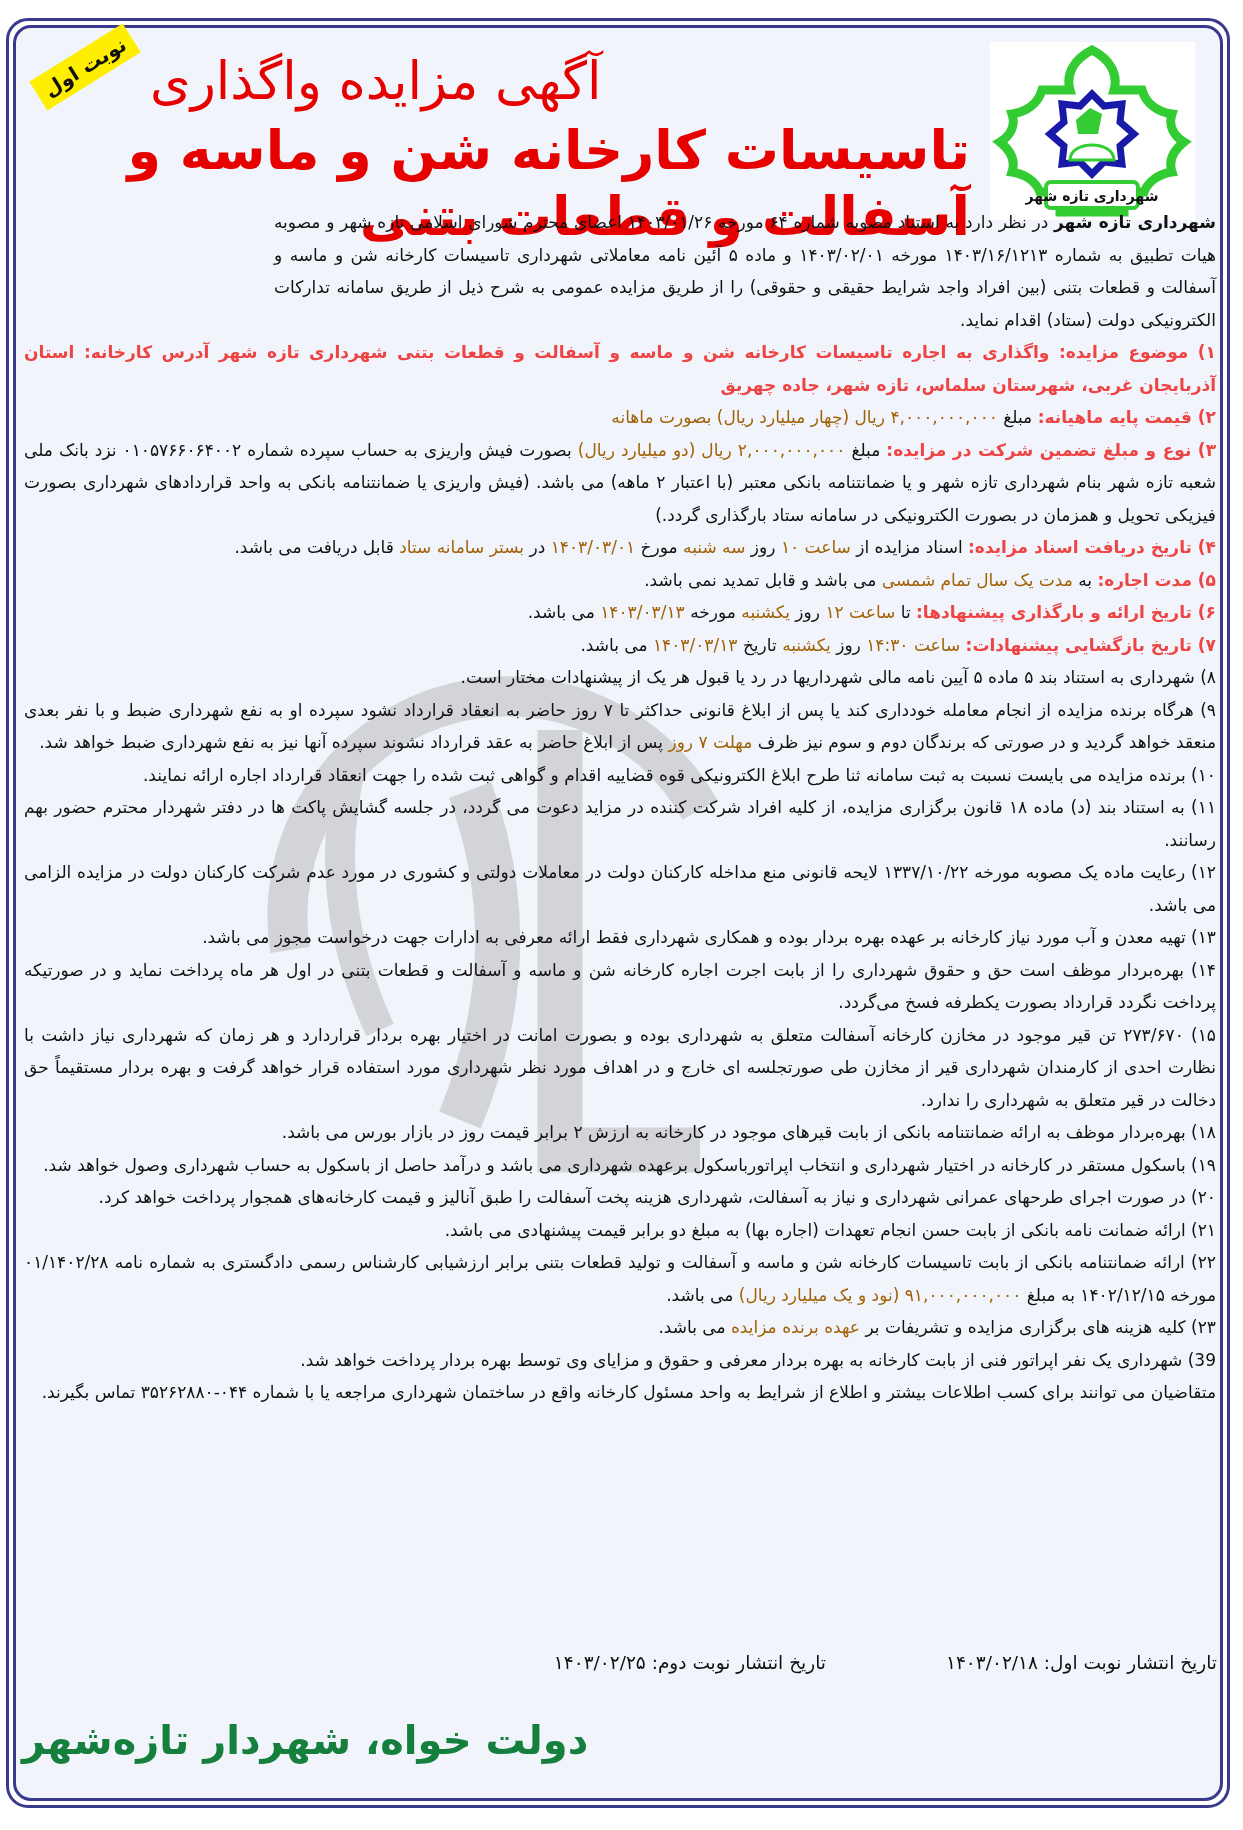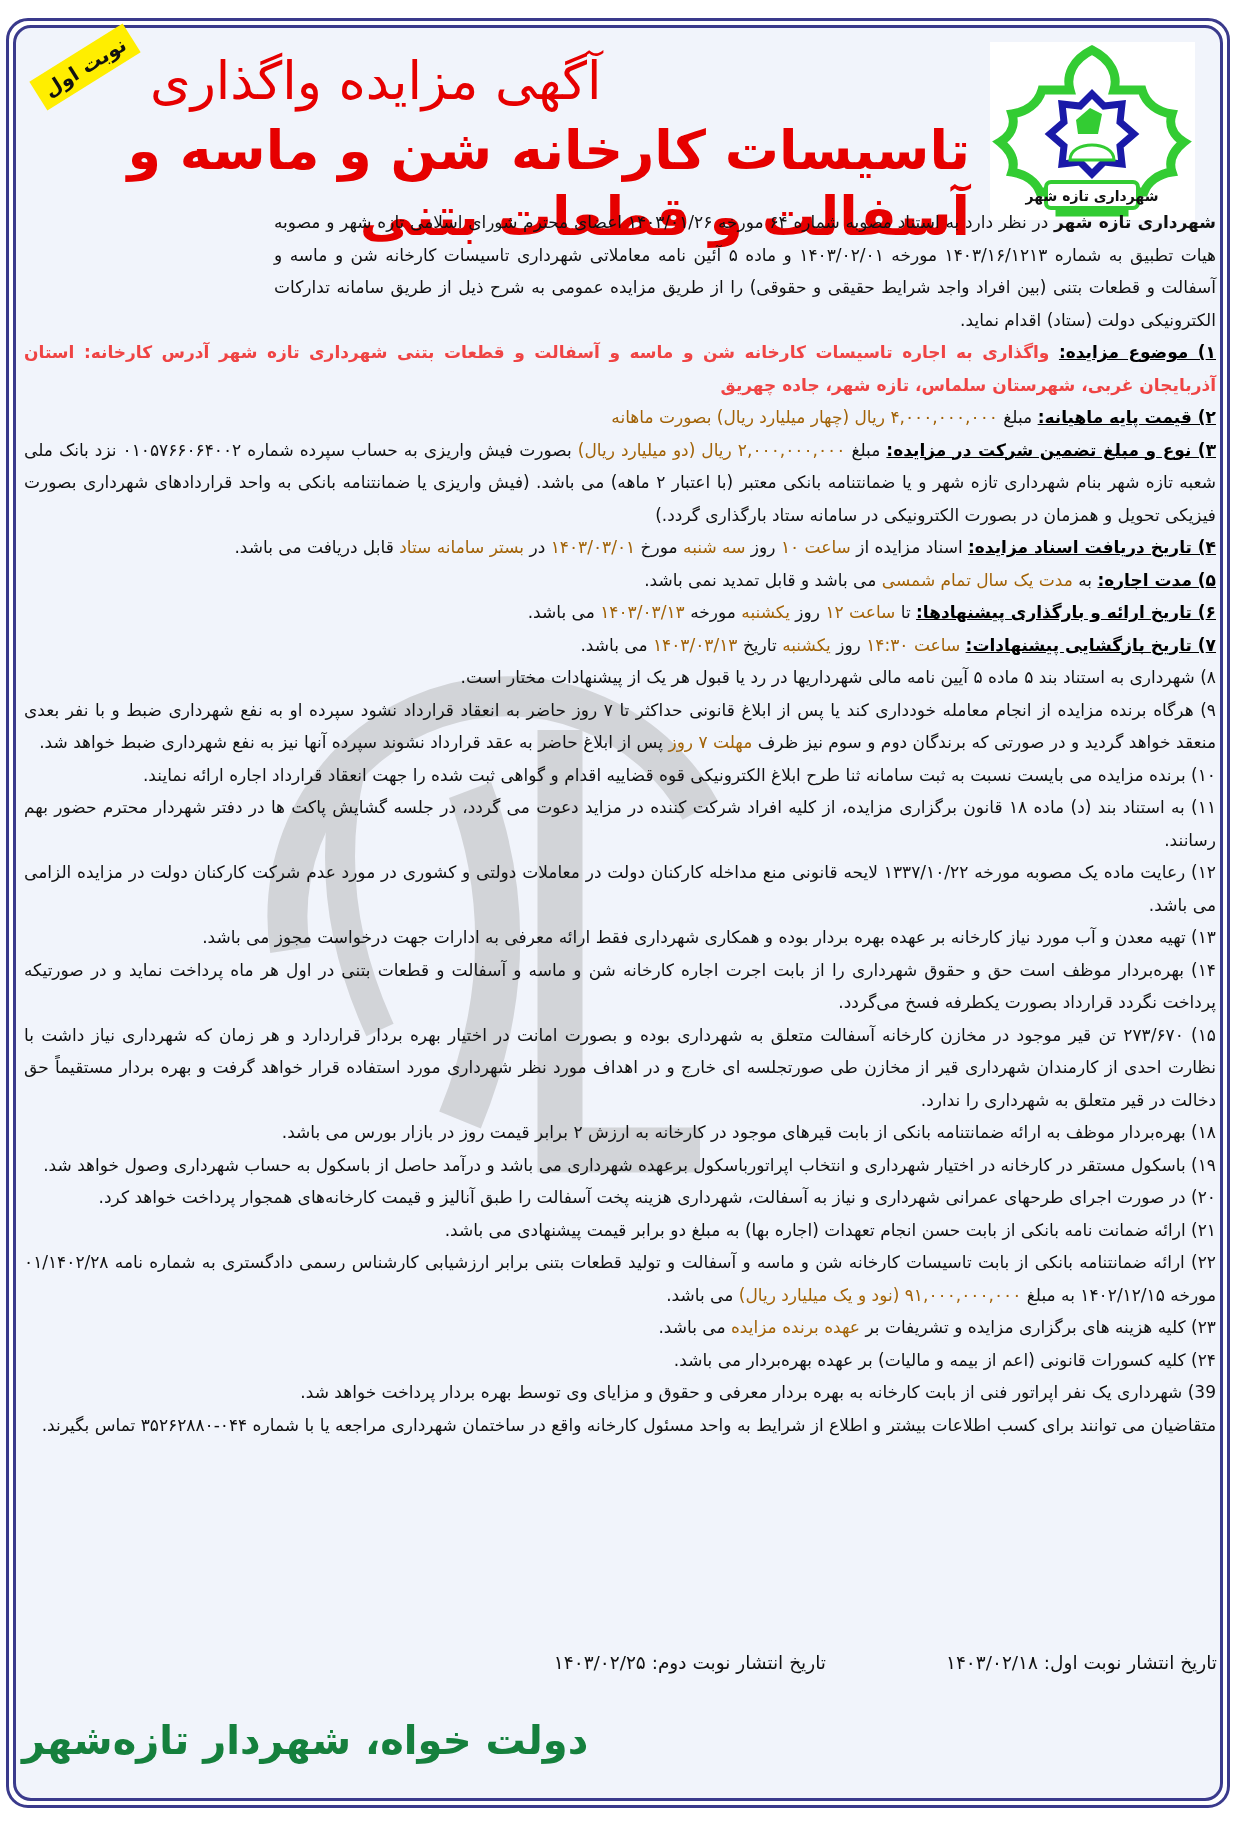--- a/index.html
+++ b/index.html
@@ -34,21 +34,21 @@
   .title2 {
     position:absolute; left:20px; top:118px; width:950px; 
     color:#e60000; font-weight:bold; font-size:54px; direction:rtl; line-height:66px;
   }
   .body {
     position:absolute; left:24px; top:206px; width:1192px;
     direction:rtl; text-align:justify; font-family:"DejaVu Sans", sans-serif;
     font-size:17px; line-height:32.5px; color:#111;
   }
   .para { margin:0; }
-  .lbl { color:#000000; font-weight:bold;text-decoration:underline; }
+  .lbl { color:#ef4444; font-weight:bold; }
   .red { color:#a16207; }
   .redb { color:#ef4444; font-weight:bold; }
   .bold { font-weight:bold; }
   .dates {
     position:absolute; top:1652px; right:26px; width:1000px; direction:rtl;
     font-size:18.5px; color:#111; display:flex; gap:120px;
   }
   .signature {
     position:absolute; left:22px; top:1715px; color:#15803d; font-weight:bold;
     font-size:40px; direction:rtl; line-height:50px;
@@ -133,21 +133,20 @@
   <p class="para">۲۱) ارائه ضمانت نامه بانکی از بابت حسن انجام تعهدات (اجاره بها) به مبلغ دو برابر قیمت پیشنهادی می باشد.</p>
 
   <p class="para">
     <span>۲۲) ارائه ضمانتنامه بانکی از بابت تاسیسات کارخانه شن و ماسه و آسفالت و تولید قطعات بتنی برابر ارزشیابی کارشناس رسمی دادگستری به شماره نامه ۰۱/۱۴۰۲/۲۸ مورخه ۱۴۰۲/۱۲/۱۵ به مبلغ </span><span class="red">۹۱,۰۰۰,۰۰۰,۰۰۰ (نود و یک میلیارد ریال)</span><span> می باشد.</span>
   </p>
 
   <p class="para">
     <span>۲۳) کلیه هزینه های برگزاری مزایده و تشریفات بر </span><span class="red">عهده برنده مزایده</span><span> می باشد.</span>
   </p>
 
-  <p class="para">۲۴) کلیه کسورات قانونی (اعم از بیمه و مالیات) بر عهده بهره‌بردار می باشد.</p>
   <p class="para">39) شهرداری یک نفر اپراتور فنی از بابت کارخانه به بهره بردار معرفی و حقوق و مزایای وی توسط بهره بردار پرداخت خواهد شد.</p>
   <p class="para">متقاضیان می توانند برای کسب اطلاعات بیشتر و اطلاع از شرایط به واحد مسئول کارخانه واقع در ساختمان شهرداری مراجعه یا با شماره ۰۴۴-۳۵۲۶۲۸۸۰ تماس بگیرند.</p>
 </div>
 
 <div class="dates">
   <span>تاریخ انتشار نوبت اول: ۱۴۰۳/۰۲/۱۸</span>
   <span>تاریخ انتشار نوبت دوم: ۱۴۰۳/۰۲/۲۵</span>
 </div>
 
 <div class="signature">دولت خواه، شهردار تازه‌شهر</div>

